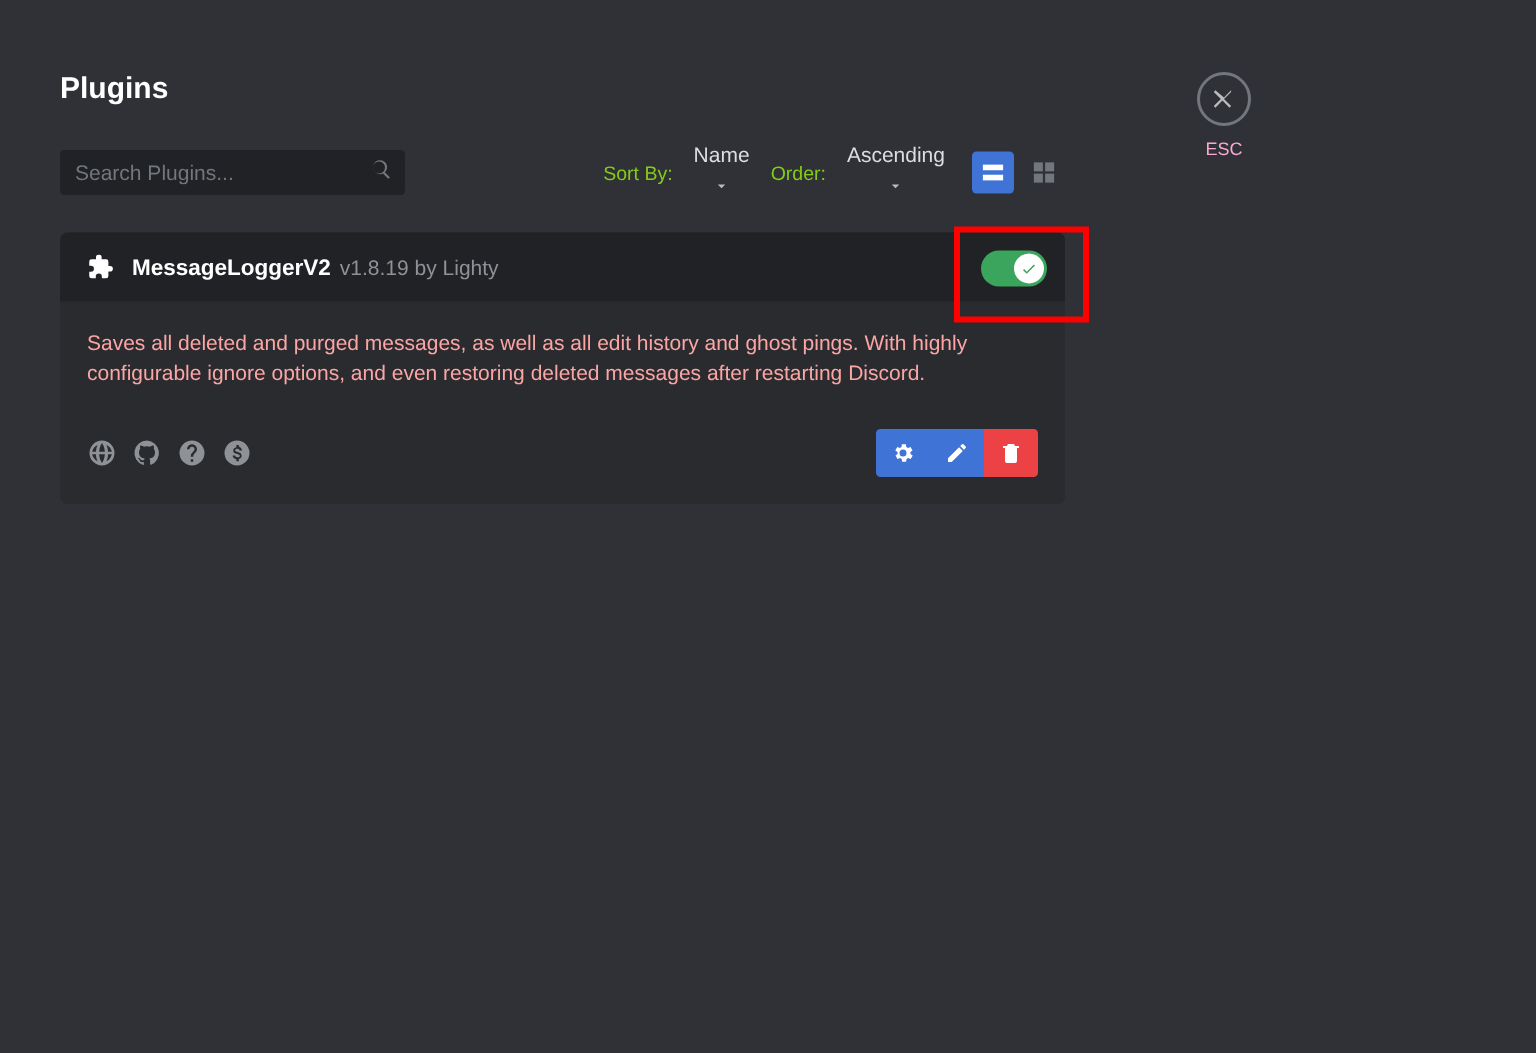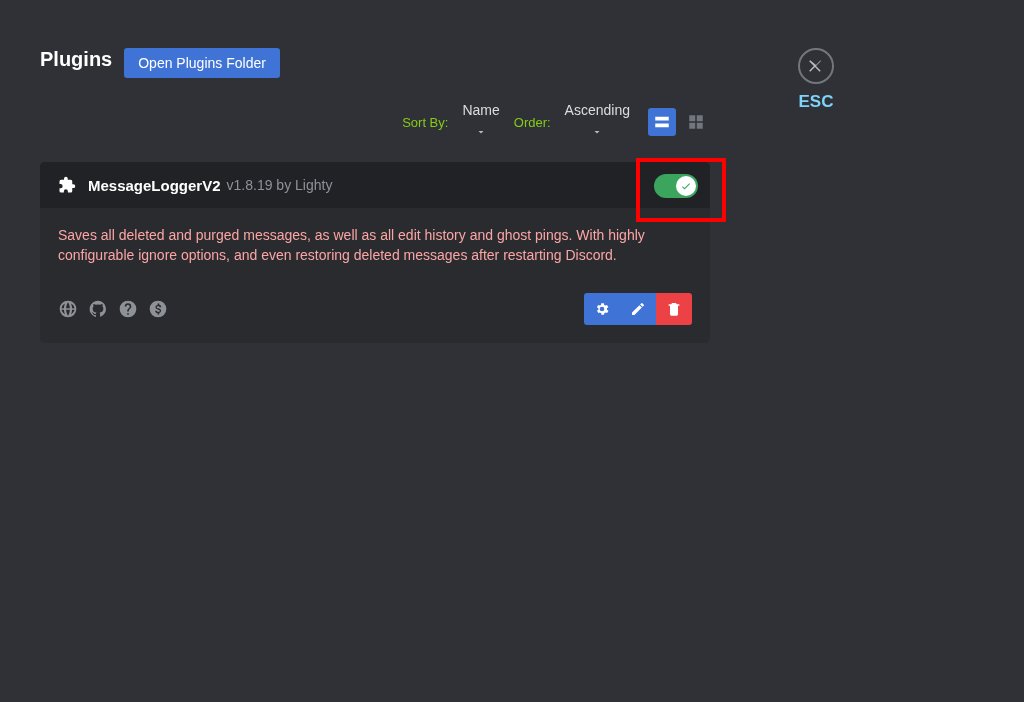--- a/index.html
+++ b/index.html
@@ -50,23 +50,23 @@
     height: 36px;
     border: 2px solid #72767d;
     border-radius: 50%;
     display: flex;
     align-items: center;
     justify-content: center;
     cursor: pointer;
   }
   .close-circle svg { width: 18px; height: 18px; }
   .esc-label {
-    color: #7dd3fc;
-    font-size: 17px;
-    font-weight: 700;
+    color: #f9a8d4;
+    font-size: 12px;
+    font-weight: 400;
   }
   .controls-row {
     display: flex;
     align-items: center;
     width: 670px;
     gap: 14px;
     margin-bottom: 20px;
   }
   .search-wrap {
     background: #202225;
@@ -215,24 +215,31 @@
   .action-btn.edit { background: #3f73d6; }
   .action-btn.delete { background: #ed4245; border-radius: 0 3px 3px 0; }
   .action-btn svg { width: 16px; height: 16px; }
 </style>
 </head>
 <body>
 
 <div class="content">
   <div class="header-row">
     <div class="page-title">Plugins</div>
-    <button class="open-folder-btn">Open Plugins Folder</button>
   </div>
 
   <div class="controls-row">
+    <div class="search-wrap">
+      <input class="search-input" placeholder="Search Plugins..." style="">
+      <span class="search-icon">
+        <svg viewBox="0 0 24 24" fill="#72767d">
+            <path d="M21 20l-5.2-5.2A7 7 0 1 0 14 16l5.2 5.2 1.8-1.2zM4 10a6 6 0 1 1 12 0 6 6 0 0 1-12 0z"></path>
+          </svg>
+      </span>
+    </div>
     <div class="spacer"></div>
     <span class="ctl-label">Sort By:</span>
     <div class="select-wrap">
       <span class="select-val">Name</span>
       <span class="chev">
         <svg viewBox="0 0 24 24" fill="#b9bbbe">
             <path d="M7 10l5 5 5-5z"></path>
           </svg>
       </span>
     </div>

